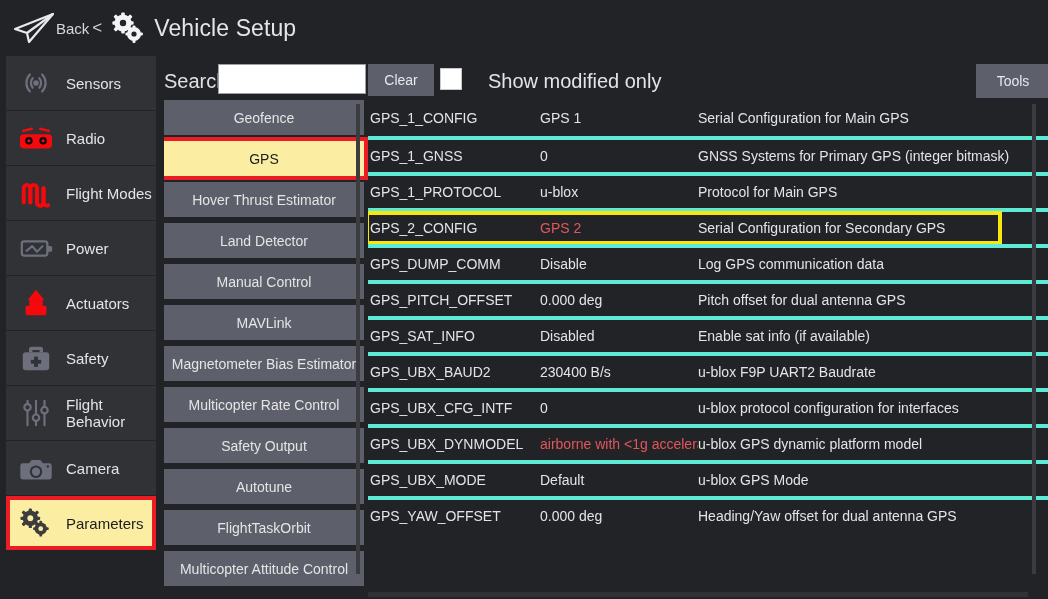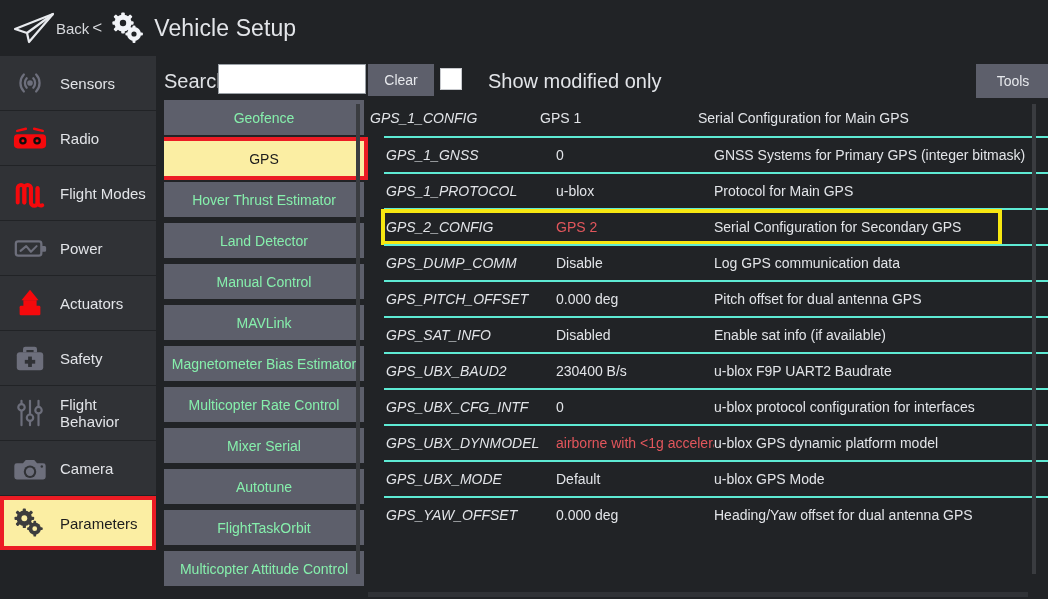--- a/index.html
+++ b/index.html
@@ -22,21 +22,21 @@
   #chev-left { color: #d6d8dc; font-size: 17px; margin-left: 3px; }
   #gears-title-icon { width: 34px; height: 32px; margin-left: 9px; }
   #page-title { color: #e3e5e9; font-size: 23px; margin-left: 9px; letter-spacing: .1px; }
 
   
   #sidebar {
     position: absolute; left: 0; top: 56px; width: 156px; height: 543px;
     background: #212326;
   }
   .side-item {
-    position: relative; height: 54px; margin: 0 0 1px 0;
+    position: relative; height: 54px; margin: 0 0 1px 6px;
     background: #303236; display: flex; align-items: center; cursor: pointer;
   }
   .side-item .si-icon {
     width: 48px; min-width: 48px; height: 42px; margin-left: 6px;
     display: flex; align-items: center; justify-content: center;
   }
   .side-item .si-label { color: #e2e4e8; font-size: 15px; margin-left: 6px; }
   .side-item.sel { background: #fbeea3; }
   .side-item.sel .si-label { color: #1d1d1d; }
   .side-item .sel-ring {
@@ -68,34 +68,34 @@
   #tools-button {
     position: absolute; left: 820px; top: 8px; width: 74px; height: 34px;
     background: #5d5f6b; border: none; color: #e6e8ec; font-size: 14px;
     font-family: "Liberation Sans", sans-serif; cursor: pointer;
   }
 
   
   #group-list { position: absolute; left: 8px; top: 44px; width: 204px; height: 499px; overflow: hidden; }
   .group-btn {
     position: relative; width: 200px; height: 35px; margin-bottom: 6px;
-    background: #5d5f6b; color: #86efac; font-size: 14px;
+    background: #5d5f6b; color: #e5e5e5; font-size: 14px;
     display: flex; align-items: center; justify-content: center; cursor: pointer;
     font-family: "Liberation Sans", sans-serif; border: none; text-align: center;
   }
   .group-btn.sel { background: #fbeea3; color: #1c1c1c; }
   .group-btn .sel-ring { display: none; position: absolute; left: -4px; top: -4px; right: -4px; bottom: -4px; border: 4px solid #ec1c24; pointer-events: none; }
   .group-btn.sel .sel-ring { display: block; }
   #group-scroll { position: absolute; left: 200px; top: 48px; width: 4px; height: 470px; background: #3a3c40; }
 
   
   #param-list { position: absolute; left: 212px; top: 44px; width: 680px; height: 499px; overflow: hidden; }
   .p-row { position: relative; height: 36px; display: flex; align-items: center; cursor: pointer; }
-  .p-row + .p-row { border-top: 2px solid #5eead4; margin-left: 16px; }
-  .p-name  { width: 172px; min-width: 172px; color: #e2e4e8; font-size: 14px; padding-left: 2px; font-style: italic; }
+  .p-row + .p-row { border-top: 4px solid #5eead4; }
+  .p-name  { width: 172px; min-width: 172px; color: #e2e4e8; font-size: 14px; padding-left: 2px; }
   .p-value { width: 158px; min-width: 158px; font-size: 14px; color: #e2e4e8; overflow: hidden; white-space: nowrap; }
   .p-value.mod { color: #e2565c; }
   .p-desc  { color: #e2e4e8; font-size: 14px; white-space: nowrap; overflow: hidden; }
   .p-row .hl-ring { display: none; position: absolute; left: -3px; top: -1px; right: 46px; bottom: -1px; border: 4px solid #f7e711; pointer-events: none; }
   .p-row.hl .hl-ring { display: block; }
   #param-scroll { position: absolute; left: 876px; top: 48px; width: 4px; height: 470px; background: #3a3c40; }
   #bottom-scroll { position: absolute; left: 212px; bottom: 2px; width: 660px; height: 5px; background: #303236; }
 </style>
 </head>
 <body>
@@ -314,21 +314,21 @@
         <div class="group-btn">
           <span>MAVLink</span>
         </div>
         <div class="group-btn">
           <span>Magnetometer Bias Estimator</span>
         </div>
         <div class="group-btn">
           <span>Multicopter Rate Control</span>
         </div>
         <div class="group-btn">
-          <span>Mixer Serial</span>
+          <span>Safety Output</span>
         </div>
         <div class="group-btn">
           <span>Autotune</span>
         </div>
         <div class="group-btn">
           <span>FlightTaskOrbit</span>
         </div>
         <div class="group-btn">
           <span>Multicopter Attitude Control</span>
         </div>

